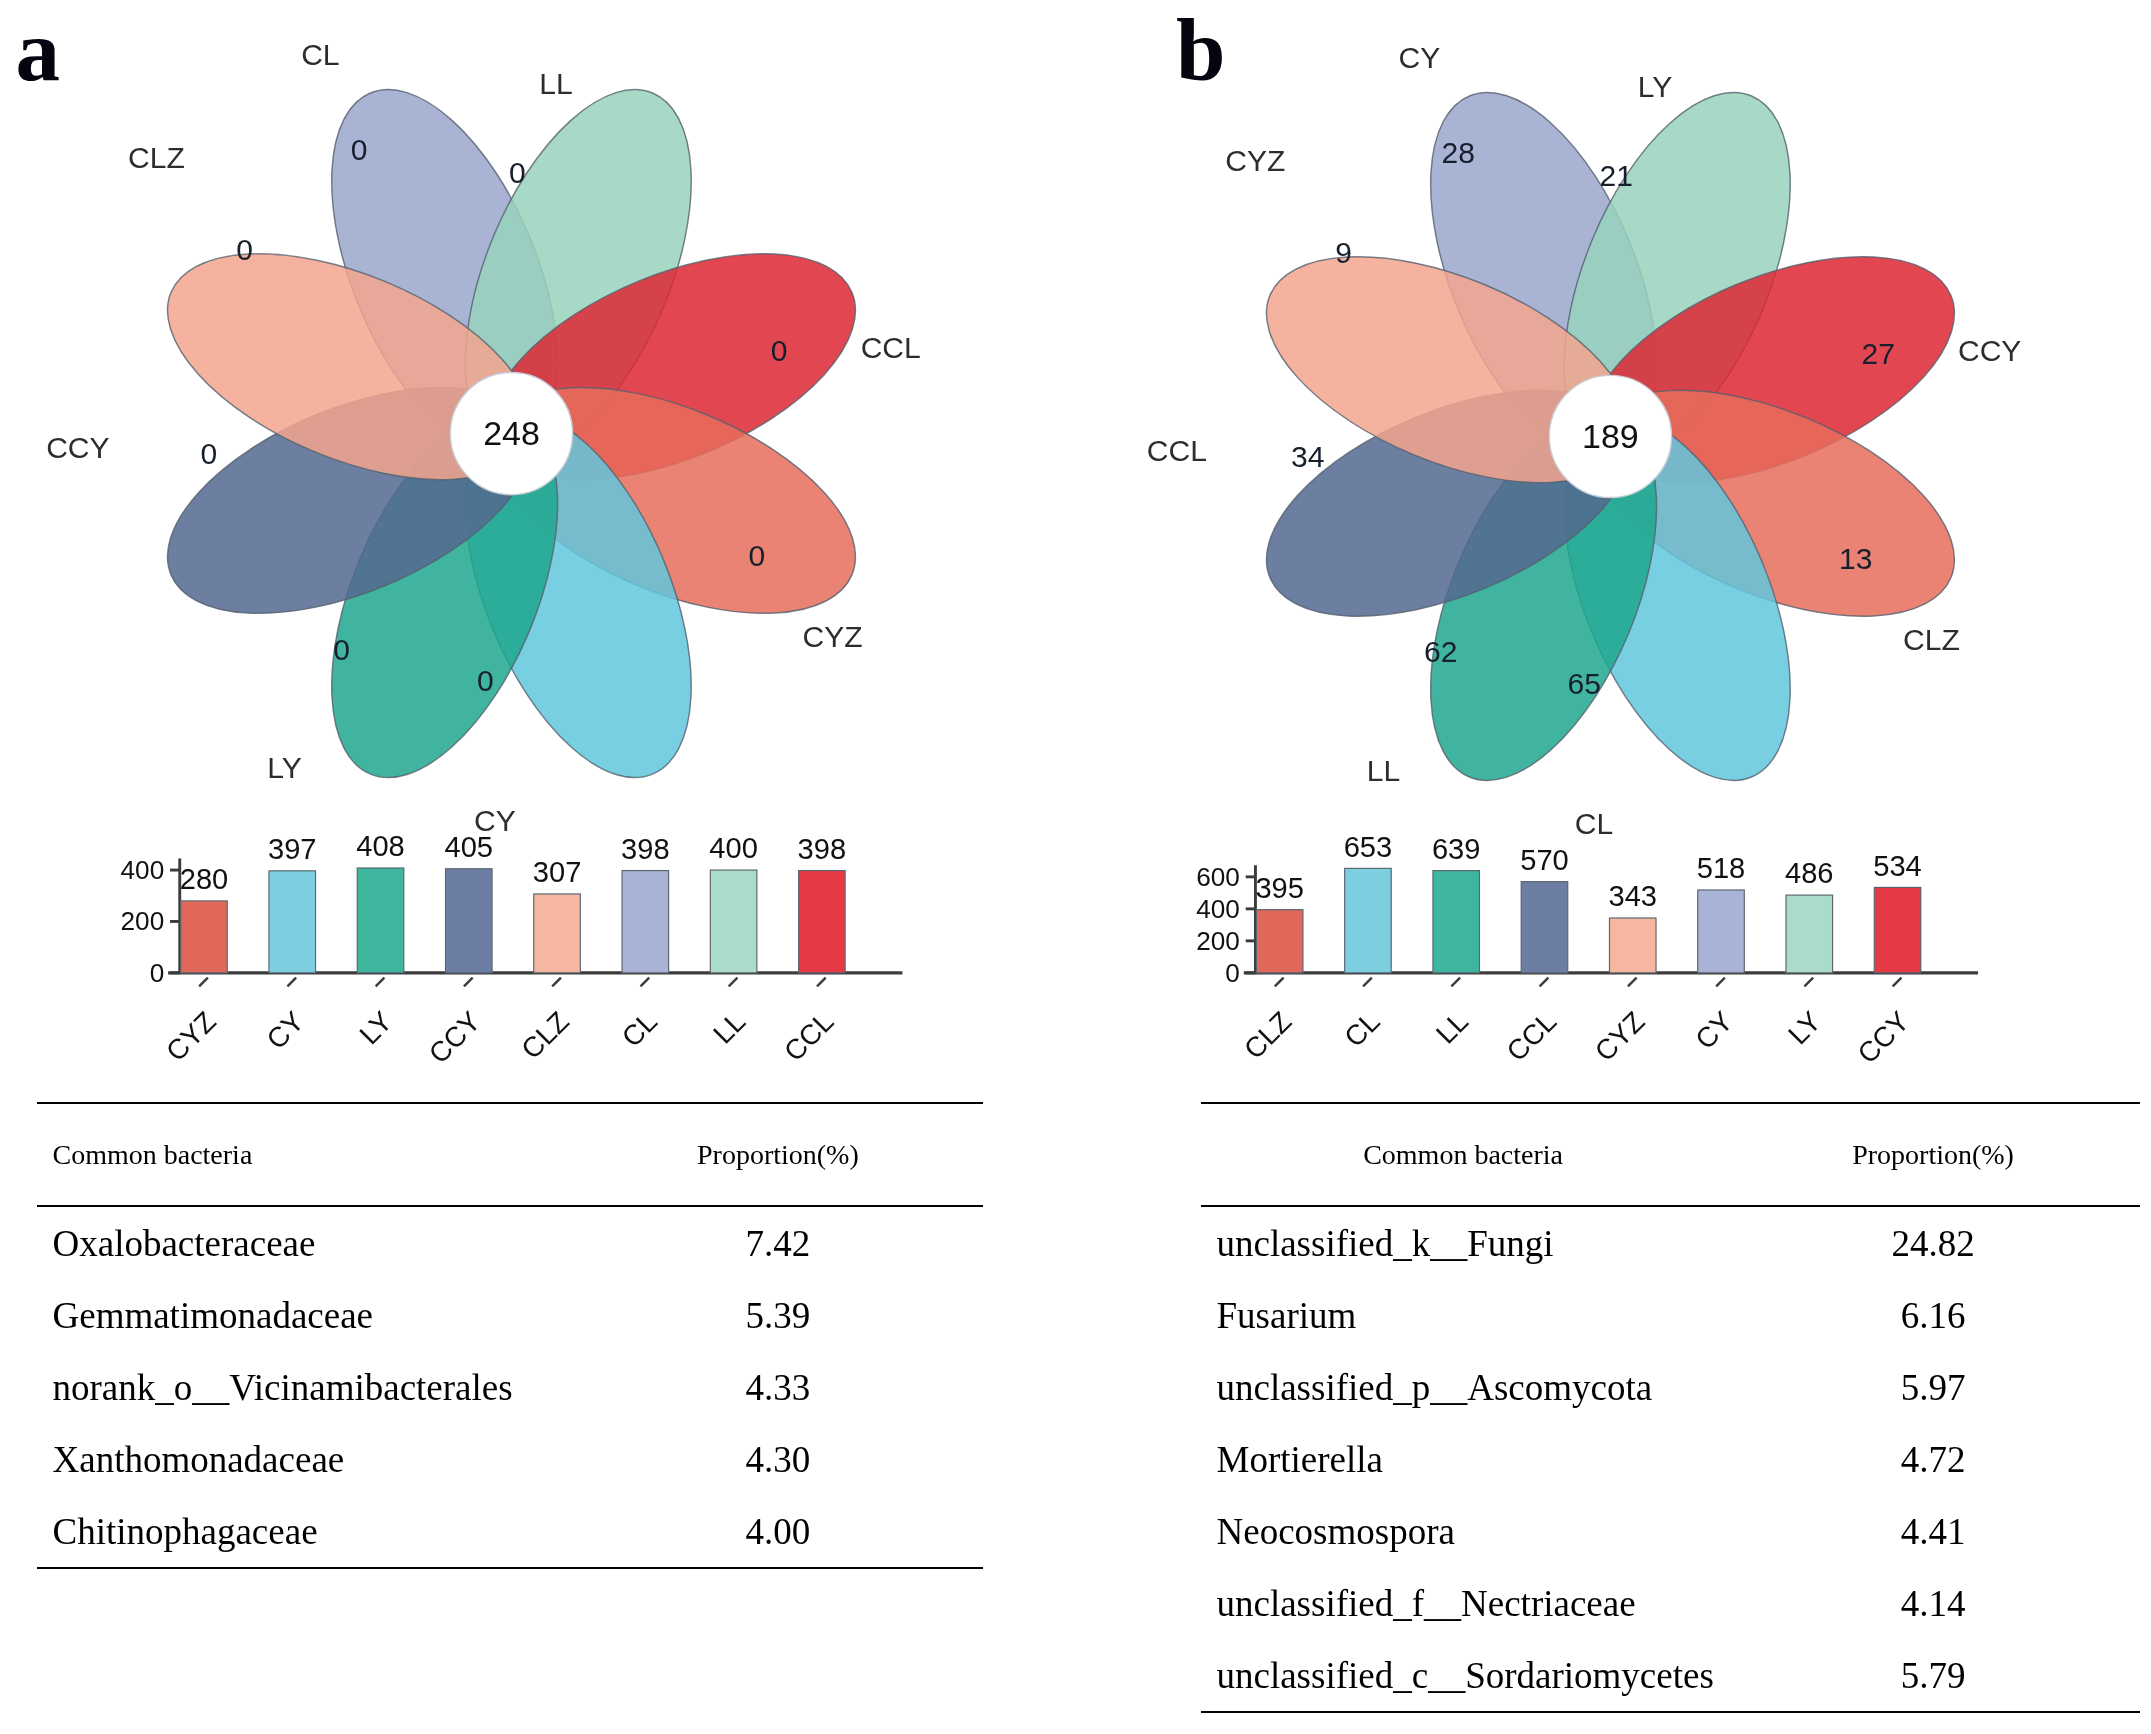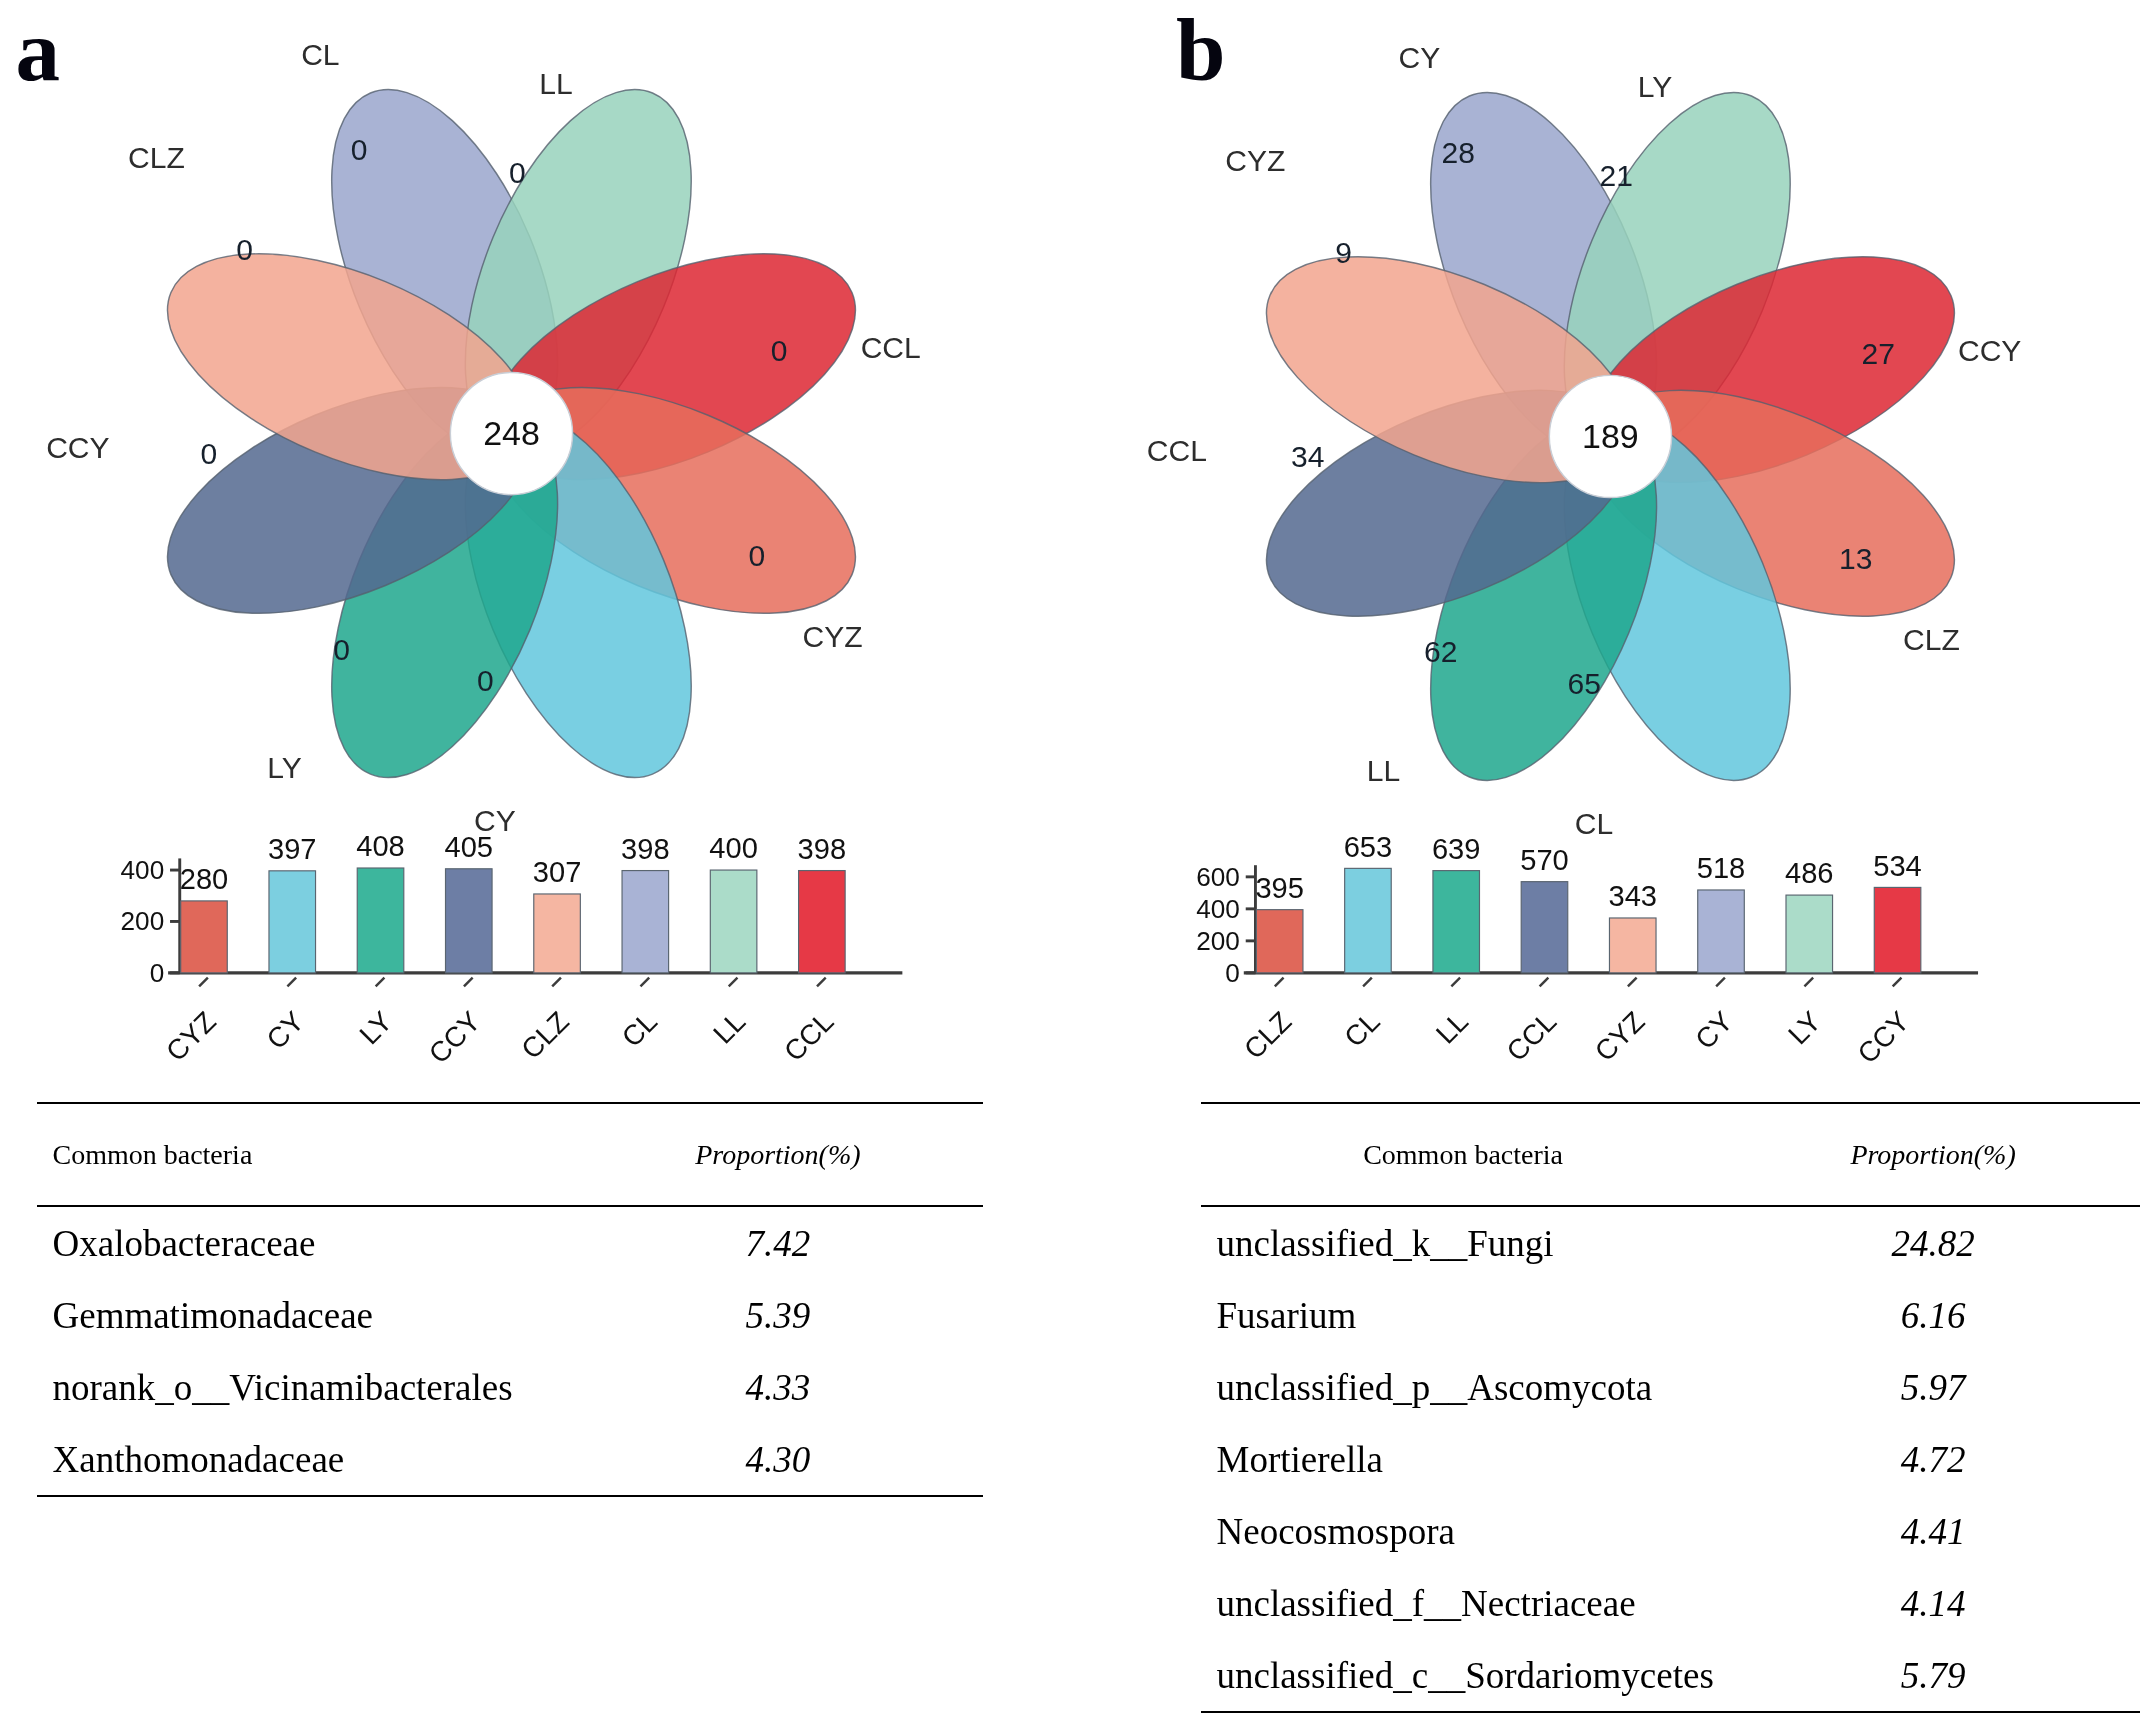--- a/index.html
+++ b/index.html
@@ -16,21 +16,21 @@
   .bar-cat{font-size:29px;fill:#111111;text-anchor:end;}
   .ytick{font-size:27px;fill:#111111;text-anchor:end;}
 
   table.fig-table{position:absolute;top:1102px;border-collapse:collapse;
         font-family:"Liberation Serif",serif;color:#000;
         border-top:2.9px solid #000;border-bottom:2.9px solid #000;table-layout:fixed;}
   table.fig-table thead th{border-bottom:2.9px solid #000;font-weight:normal;
         font-size:28px;height:99px;vertical-align:middle;}
   table.fig-table td{font-size:37px;height:70px;vertical-align:middle;}
   table.fig-table .c1{width:56%;text-align:left;padding-left:15.5px;}
-  table.fig-table .c2{width:44%;text-align:center;font-style:italic;}
+  table.fig-table .c2{width:44%;text-align:center;}
   table.fig-table.center-head th.c1{text-align:center;padding-left:0;}
 </style>
 </head>
 <body>
 
 <div class="page">
 
   <div class="panel-letter" style="left:15.5px;">a</div>
   <div class="panel-letter" style="left:1176px;">b</div>
 
@@ -192,20 +192,24 @@
           <td class="c2">5.39</td>
         </tr>
         <tr>
           <td class="c1">norank_o__Vicinamibacterales</td>
           <td class="c2">4.33</td>
         </tr>
         <tr>
           <td class="c1">Xanthomonadaceae</td>
           <td class="c2">4.30</td>
         </tr>
+        <tr>
+          <td class="c1">Chitinophagaceae</td>
+          <td class="c2">4.00</td>
+        </tr>
       </tbody>
   </table>
 
   <table class="fig-table center-head" style="left:1201px;width:939px;">
     <thead>
       <tr>
         <th class="c1">Common bacteria</th>
         <th class="c2">Proportion(%)</th>
       </tr>
     </thead>

